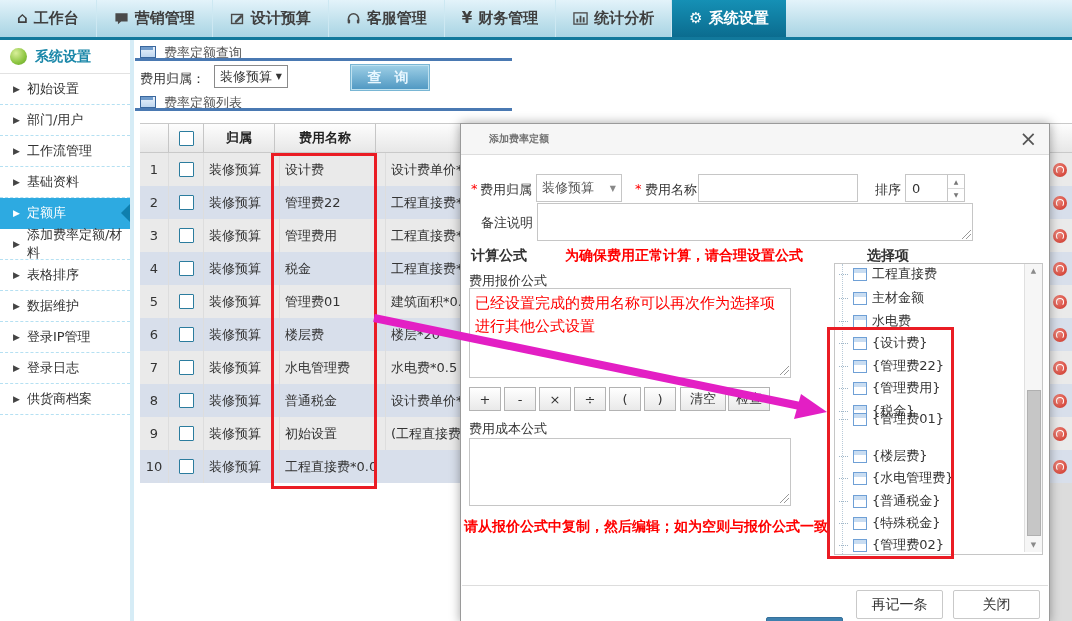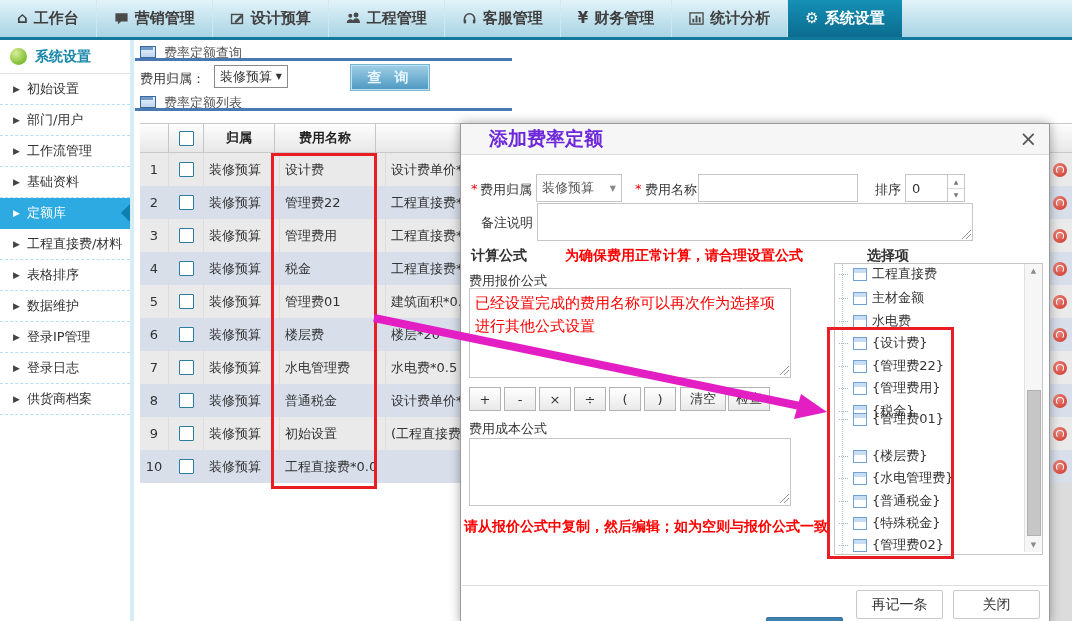--- a/index.html
+++ b/index.html
@@ -79,21 +79,21 @@
       border:1.5px solid #fff;border-bottom-color:transparent;border-radius:50%;}
 
   
   .red-box{border:3px solid #ea1c24;background:transparent;pointer-events:none;}
 
   
   .modal{left:460px;top:123px;width:588px;height:498px;background:#fff;
          border:1px solid #9a9a9a;box-shadow:0 0 10px rgba(0,0,0,.35);z-index:10;}
   .modal-head{height:30px;background:#f6f6f6;border-bottom:1px solid #ddd;
          display:flex;align-items:center;justify-content:space-between;padding:0 12px 0 28px;}
-  .modal-title{font-size:19px;font-weight:bold;color:#6d28d9;}
+  .modal-title{font-size:10px;font-weight:bold;color:#737373;}
   .modal-close{font-size:21px;color:#555;cursor:pointer;line-height:1;}
   .star{color:#f00;}
   .fld{border:1px solid #c6c6c6;background:#fff;}
   .num-in{display:flex;}
   .num-in .val{flex:1;display:flex;align-items:center;padding-left:6px;}
   .num-in .spin{width:16px;border-left:1px solid #c6c6c6;display:flex;flex-direction:column;}
   .num-in .spin span{flex:1;display:flex;align-items:center;justify-content:center;
         font-size:6px;color:#777;cursor:pointer;}
   .num-in .spin span:first-child{border-bottom:1px solid #dadada;}
   textarea.ta{border:1px solid #c6c6c6;resize:none;font-family:inherit;padding:3px 5px;
@@ -146,30 +146,20 @@
         <svg width="15" height="15" viewBox="0 0 16 16">
           <rect x="1.7" y="3.7" width="11.6" height="9.6" fill="none" stroke="#4a4a4a" stroke-width="1.5"></rect>
           <path fill="#4a4a4a" d="M5.2 10.6l6.6-6.6 1.8 1.8-6.6 6.6H5.2z"></path>
         </svg>
       </span>
     <span>设计预算</span>
   </div>
   <div class="tab">
     <span>
         <svg width="15" height="15" viewBox="0 0 16 16">
-          <circle cx="4.6" cy="5" r="2.1" fill="#4a4a4a"></circle>
-          <circle cx="10.7" cy="4.3" r="2.6" fill="#4a4a4a"></circle>
-          <path fill="#4a4a4a" d="M.8 12.8c0-2.3 1.7-3.9 3.8-3.9 1.2 0 2.2.5 2.9 1.2.7-1.4 2-2.3 3.4-2.3 2.3 0 4.1 1.8 4.1 5z"></path>
-        </svg>
-      </span>
-    <span>工程管理</span>
-  </div>
-  <div class="tab">
-    <span>
-        <svg width="15" height="15" viewBox="0 0 16 16">
           <path d="M2.6 10V8.4a5.4 5.4 0 0110.8 0V10" fill="none" stroke="#4a4a4a" stroke-width="1.7"></path>
           <rect x="1.8" y="9" width="2.6" height="4.4" rx="1.2" fill="#4a4a4a"></rect>
           <rect x="11.6" y="9" width="2.6" height="4.4" rx="1.2" fill="#4a4a4a"></rect>
         </svg>
       </span>
     <span>客服管理</span>
   </div>
   <div class="tab">
     <span class="glyph">¥</span>
     <span>财务管理</span>
@@ -211,21 +201,21 @@
   <div class="side-item">
     <span class="bullet">▶</span>
     <span>基础资料</span>
     </div>
   <div class="side-item active">
     <span class="bullet">▶</span>
     <span>定额库</span>
     </div>
   <div class="side-item">
     <span class="bullet">▶</span>
-    <span>工程直接费/材料</span>
+    <span>添加费率定额/材料</span>
     </div>
   <div class="side-item">
     <span class="bullet">▶</span>
     <span>表格排序</span>
     </div>
   <div class="side-item">
     <span class="bullet">▶</span>
     <span>数据维护</span>
     </div>
   <div class="side-item">

